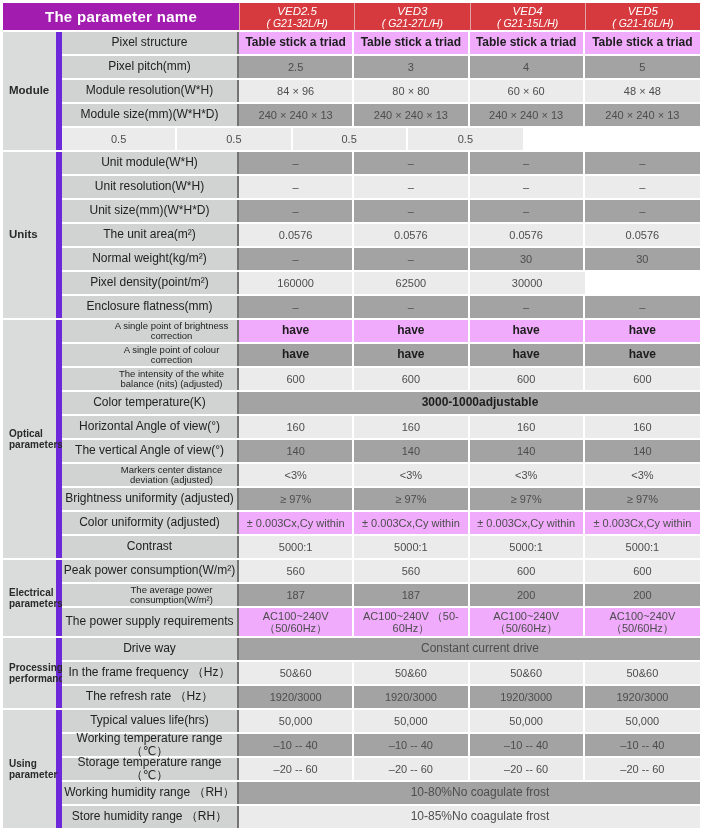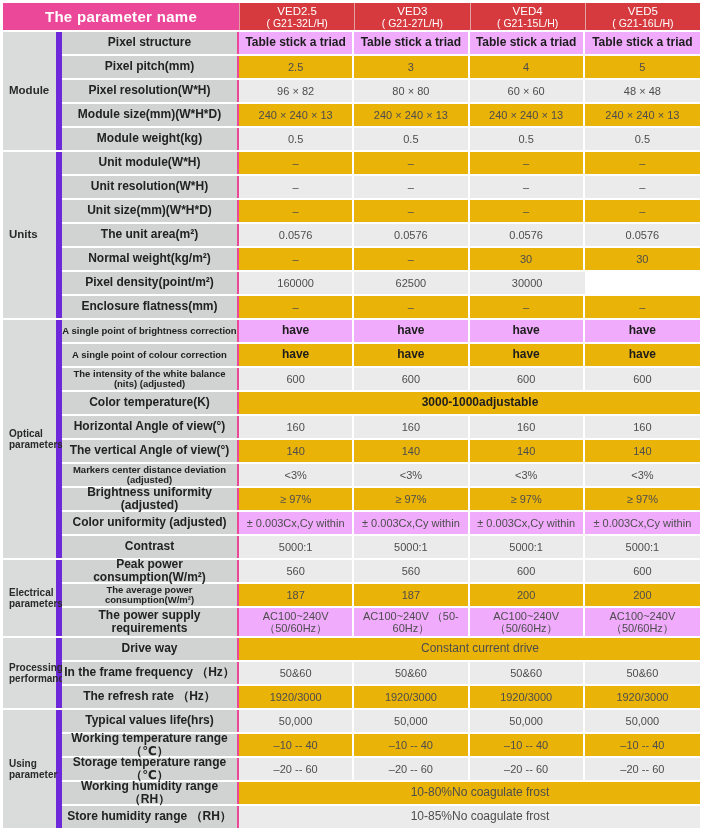--- a/index.html
+++ b/index.html
@@ -1,50 +1,50 @@
 <!DOCTYPE html>
 <html><head>
 <meta charset="utf-8">
 <style>
   html,body{margin:0;padding:0;background:#ffffff;}
   body{width:702px;font-family:"Liberation Sans","DejaVu Sans",sans-serif;-webkit-font-smoothing:antialiased;}
   .wrap{padding:3px 2px 10px 3px;width:697px;}
 
   
   .hdr{display:flex;height:27px;margin-bottom:2px;}
-  .hdr-banner{width:236px;background:#ec4899;color:#fff;font-weight:bold;font-size:15px;
+  .hdr-banner{width:236px;background:#a21caf;color:#fff;font-weight:bold;font-size:15px;
               display:flex;align-items:center;justify-content:center;letter-spacing:.3px;}
   .hdr-col{width:115.25px;background:#d63a3e;color:#fff;display:flex;flex-direction:column;
-           align-items:center;justify-content:center;border-left:1px solid #e2a2a3;box-sizing:border-box;}
+           align-items:center;justify-content:center;border-left:1px solid #e2a2a3;box-sizing:border-box;font-style:italic;}
   .hdr-model{font-size:11.5px;line-height:12px;}
   .hdr-code{font-size:10.5px;line-height:12px;}
 
   
   .section{display:flex;border-bottom:2px solid #fff;}
   .group-cell{width:59px;background:#dadbdb;display:flex;align-items:center;
               font-weight:bold;color:#2a2a2a;font-size:11.5px;padding-left:6px;box-sizing:border-box;
               border-right:6px solid #6d28d9;line-height:1.15;}
   .group-cell.gsmall{font-size:10px;}
   .rows{flex:1;display:flex;flex-direction:column;}
   .row{display:flex;height:22px;border-bottom:2px solid #fff;}
   .row:last-child{border-bottom:none;}
   .row.tall{height:28px;}
   .label-cell{width:177px;background:#d1d2d2;display:flex;align-items:center;justify-content:center;
-              font-weight:bold;color:#222;font-size:12px;text-align:center;box-sizing:border-box;
-              border-right:2px solid #ec4899;line-height:1.1;}
-  .label-cell.small{font-size:9.5px;}
+              font-weight:normal;color:#222;font-size:12px;text-align:center;box-sizing:border-box;
+              border-right:2px solid #737373;line-height:1.1;}
+  .label-cell.small{font-size:9.5px;padding-left:44px;}
   .value-cell{width:115.25px;display:flex;align-items:center;justify-content:center;
               font-size:11px;color:#4d4d4d;box-sizing:border-box;border-right:2px solid #fff;
               text-align:center;line-height:1.1;}
   .value-cell:last-child{border-right:none;}
   .value-cell.spanv{flex:1;font-size:12px;padding-left:21px;}
   .value-cell.boldv{font-weight:bold;color:#1d1d1d;font-size:12px;}
   .shade-white{background:#f0abfc;}
   .shade-light{background:#ebebeb;}
-  .shade-dark{background:#eab308;}
+  .shade-dark{background:#a3a3a3;}
 </style>
 </head>
 <body>
 
 <div class="wrap">
 
   <div class="hdr">
     <div class="hdr-banner">The parameter name</div>
     <div class="hdr-col">
       <div class="hdr-model">VED2.5</div>
@@ -76,35 +76,34 @@
             <div class="value-cell shade-white boldv">Table stick a triad</div>
           </div>
           <div class="row">
             <div class="label-cell">Pixel pitch(mm)</div>
             <div class="value-cell shade-dark">2.5</div>
             <div class="value-cell shade-dark">3</div>
             <div class="value-cell shade-dark">4</div>
             <div class="value-cell shade-dark">5</div>
           </div>
           <div class="row">
-            <div class="label-cell">Pixel resolution(W*H)</div>
-            <div class="value-cell shade-light">96 × 82</div>
+            <div class="label-cell">Module resolution(W*H)</div>
+            <div class="value-cell shade-light">84 × 96</div>
             <div class="value-cell shade-light">80 × 80</div>
             <div class="value-cell shade-light">60 × 60</div>
             <div class="value-cell shade-light">48 × 48</div>
           </div>
           <div class="row">
             <div class="label-cell">Module size(mm)(W*H*D)</div>
             <div class="value-cell shade-dark">240 × 240 × 13</div>
             <div class="value-cell shade-dark">240 × 240 × 13</div>
             <div class="value-cell shade-dark">240 × 240 × 13</div>
             <div class="value-cell shade-dark">240 × 240 × 13</div>
           </div>
           <div class="row">
-            <div class="label-cell">Module weight(kg)</div>
             <div class="value-cell shade-light">0.5</div>
             <div class="value-cell shade-light">0.5</div>
             <div class="value-cell shade-light">0.5</div>
             <div class="value-cell shade-light">0.5</div>
           </div>
         </div>
       </div>
       <div class="section">
         <div class="group-cell">Units</div>
         <div class="rows">

